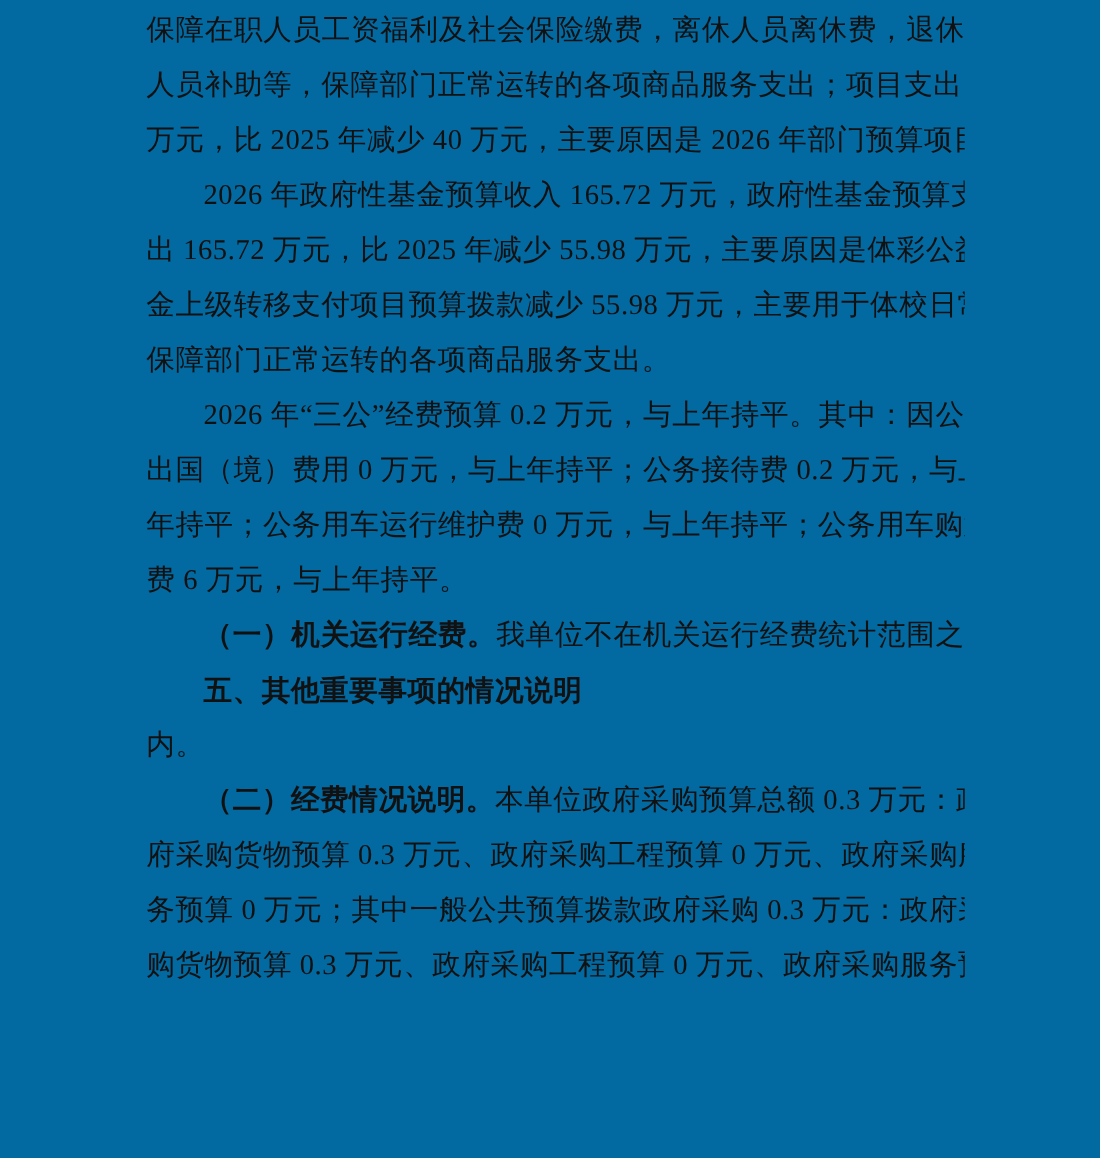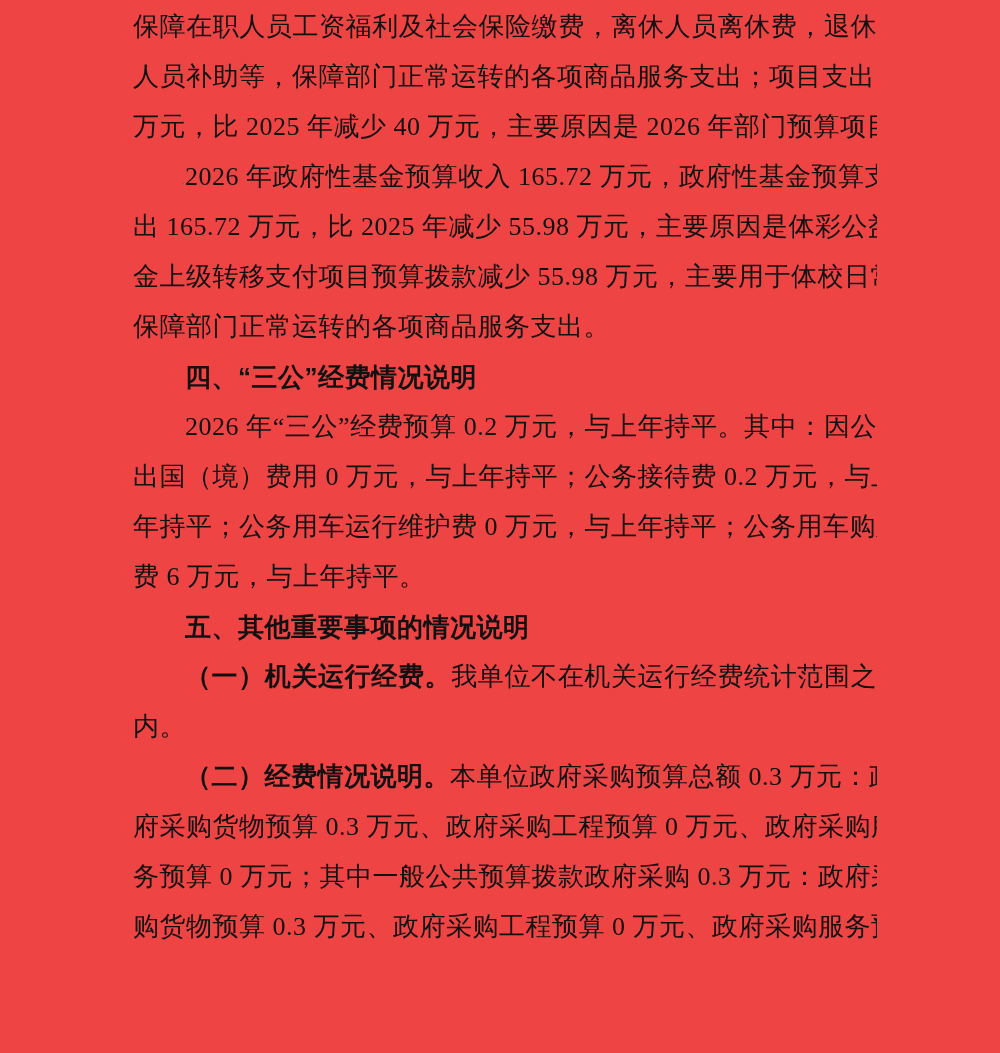--- a/index.html
+++ b/index.html
@@ -4,21 +4,21 @@
 <style>
   html, body {
     margin: 0;
     padding: 0;
     background: #ffffff;
   }
   .page {
     position: relative;
     width: 1000px;
     height: 1053px;
-    background: #ef4444;
+    background: #0369a1;
     overflow: hidden;
     font-family: "Liberation Serif", "DejaVu Serif", serif;
     color: #111111;
   }
   .content {
     position: absolute;
     left: 133px;
     top: 2px;
     width: 744px;
   }
@@ -55,30 +55,29 @@
 
     <div class="line"><span>保障在职人员工资福利及社会保险缴费，离休人员离休费，退休</span></div>
     <div class="line"><span>人员补助等，保障部门正常运转的各项商品服务支出；项目支出 0</span></div>
     <div class="line"><span>万元，比 2025 年减少 40 万元，主要原因是 2026 年部门预算项目</span></div>
 
     <div class="line indent"><span>2026 年政府性基金预算收入 165.72 万元，政府性基金预算支</span></div>
     <div class="line"><span>出 165.72 万元，比 2025 年减少 55.98 万元，主要原因是体彩公益</span></div>
     <div class="line"><span>金上级转移支付项目预算拨款减少 55.98 万元，主要用于体校日常</span></div>
     <div class="line last"><span>保障部门正常运转的各项商品服务支出。</span></div>
 
-    <div class="line heading indent"><span>四、“三公”经费情况说明</span></div>
 
     <div class="line indent"><span>2026 年“三公”经费预算 0.2 万元，与上年持平。其中：因公</span></div>
     <div class="line"><span>出国（境）费用 0 万元，与上年持平；公务接待费 0.2 万元，与上</span></div>
     <div class="line"><span>年持平；公务用车运行维护费 0 万元，与上年持平；公务用车购置</span></div>
     <div class="line last"><span>费 6 万元，与上年持平。</span></div>
 
+    <div class="line indent"><span class="lead">（一）机关运行经费。</span><span>我单位不在机关运行经费统计范围之</span></div>
+
     <div class="line heading indent"><span>五、其他重要事项的情况说明</span></div>
-
-    <div class="line indent"><span class="lead">（一）机关运行经费。</span><span>我单位不在机关运行经费统计范围之</span></div>
     <div class="line last"><span>内。</span></div>
 
     <div class="line indent"><span class="lead">（二）经费情况说明。</span><span>本单位政府采购预算总额 0.3 万元：政</span></div>
     <div class="line"><span>府采购货物预算 0.3 万元、政府采购工程预算 0 万元、政府采购服</span></div>
     <div class="line"><span>务预算 0 万元；其中一般公共预算拨款政府采购 0.3 万元：政府采</span></div>
     <div class="line"><span>购货物预算 0.3 万元、政府采购工程预算 0 万元、政府采购服务预</span></div>
 
   </div>
 </div>
 

